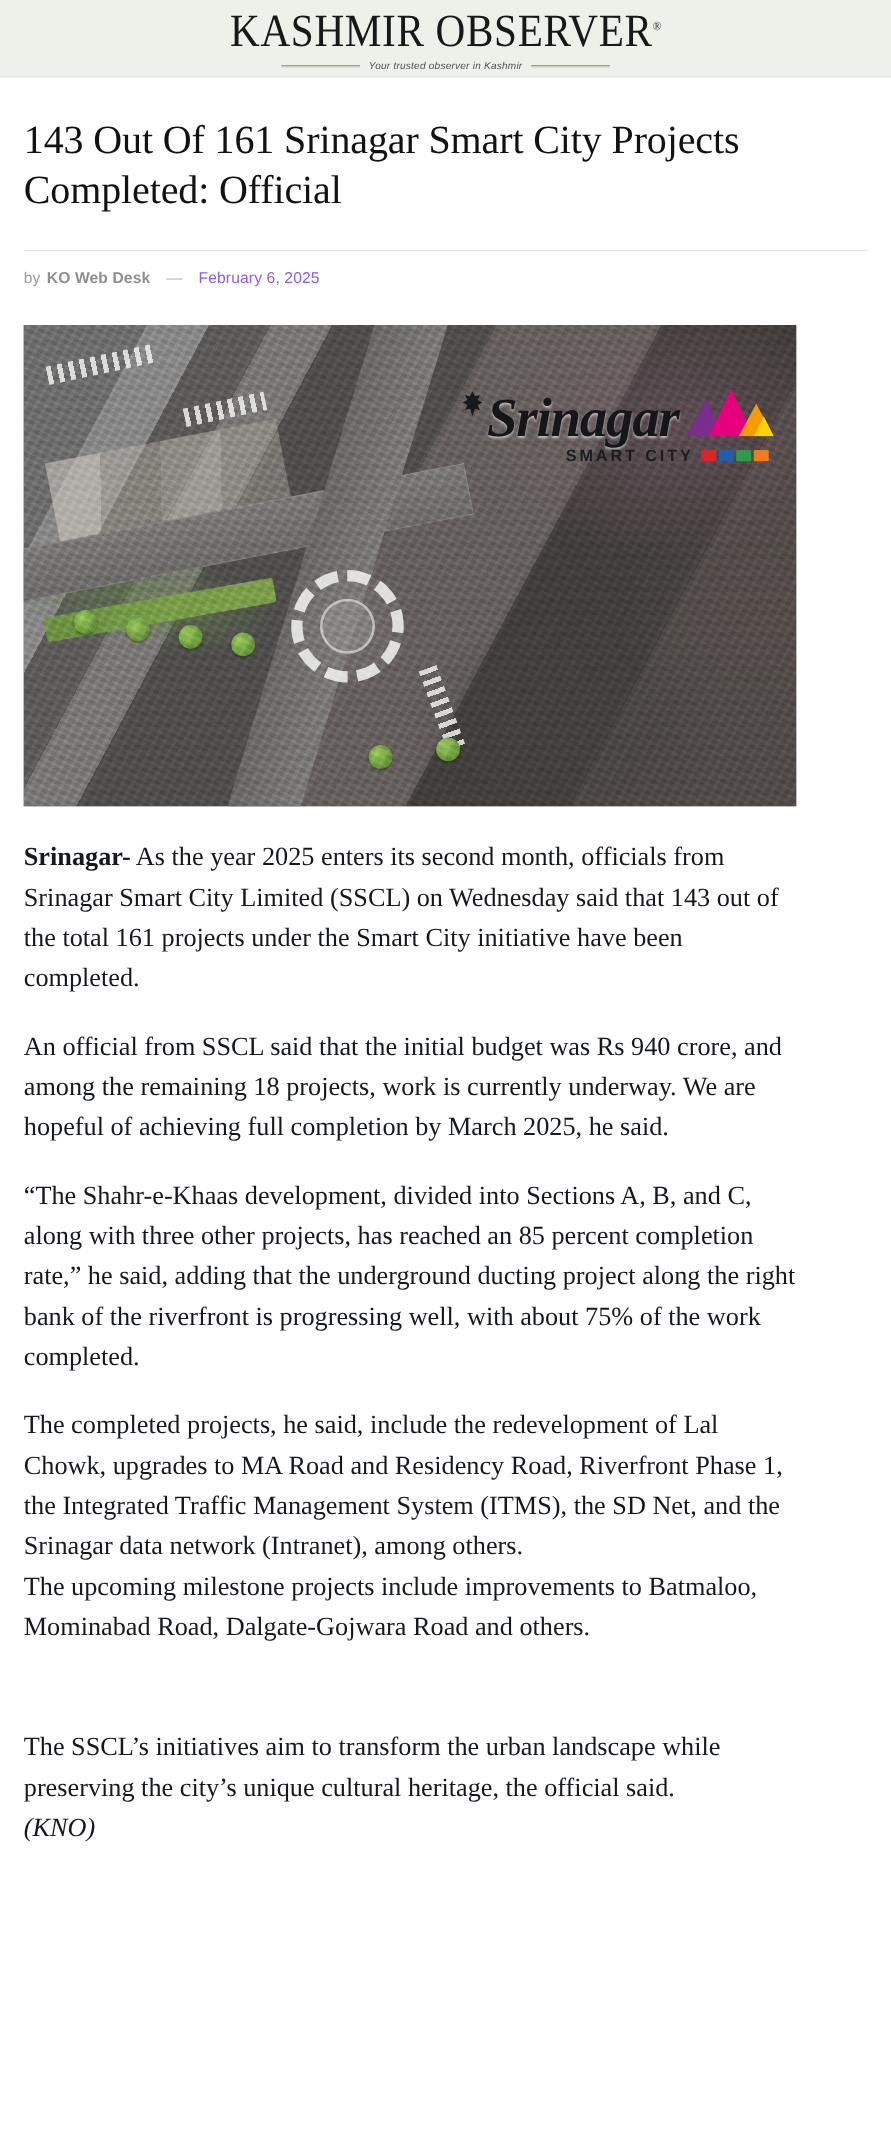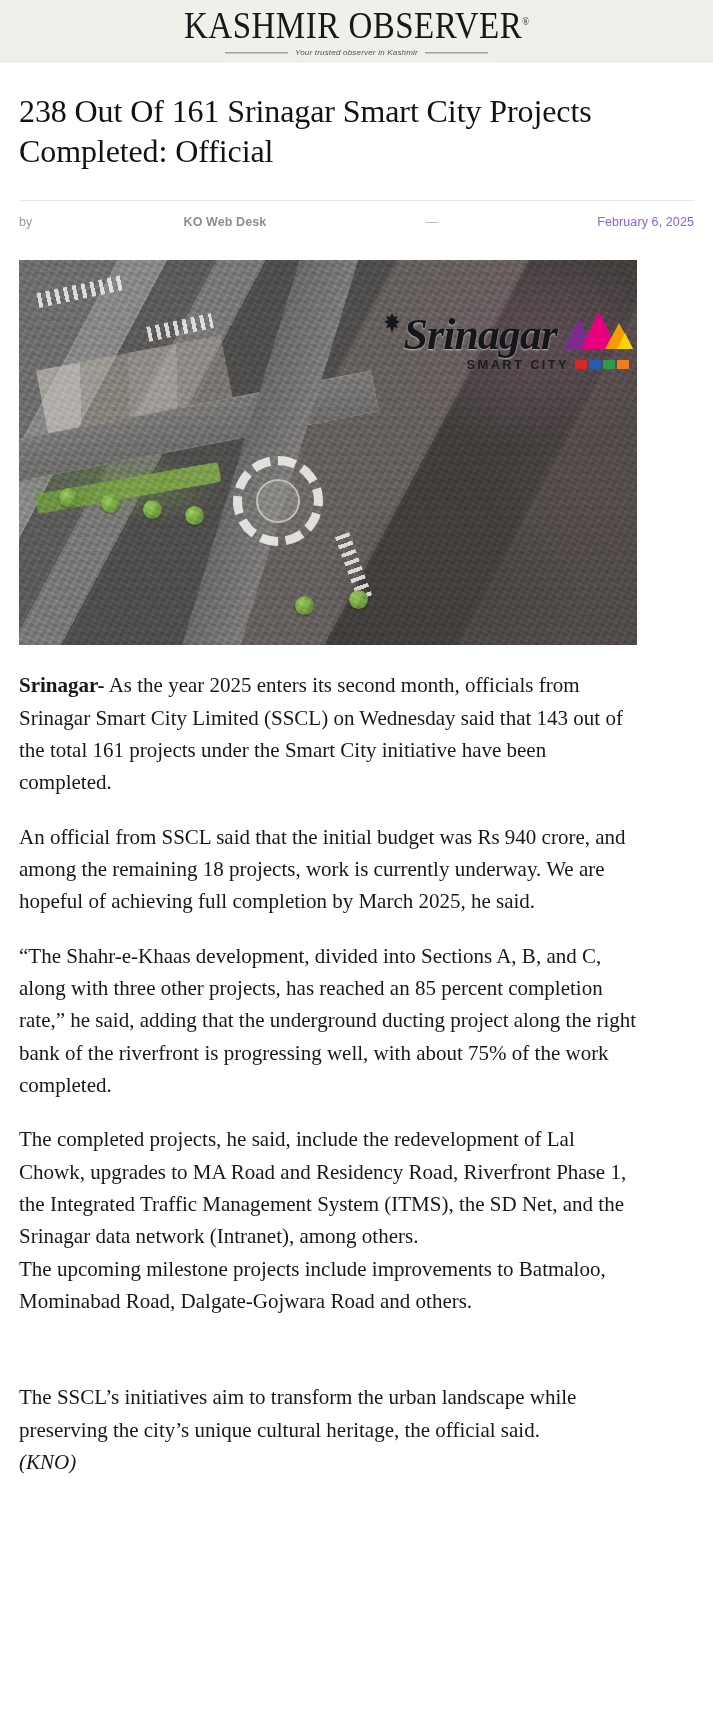--- a/index.html
+++ b/index.html
@@ -82,21 +82,20 @@
   }
   .byline {
     font-family: "Liberation Sans", sans-serif;
     font-size: 12.5px;
     color: #9a9a9a;
     margin-top: 14px;
     display: flex;
     align-items: baseline;
     gap: 5px;
     letter-spacing: 0.1px;
-    justify-content: space-between;
   }
   .byline .author {
     font-weight: 700;
     color: #8e8e8e;
   }
   .byline .dash {
     margin: 0 8px;
     color: #b4b4b4;
   }
   .byline .date { color: #8b5cf6; }
@@ -204,21 +203,21 @@
   }
   .hero-logo {
     position: absolute;
     right: 0; top: 20px;
     width: 210px;
     height: 120px;
     display: flex;
     flex-direction: column;
     align-items: flex-end;
     justify-content: center;
-    padding-right: 2px;
+    padding-right: 16px;
   }
   .logo-row1 {
     display: flex;
     align-items: flex-end;
     gap: 4px;
   }
   .logo-srinagar {
     font-family: "Liberation Serif", "DejaVu Serif", serif;
     font-size: 44px;
     font-weight: 700;
@@ -270,21 +269,21 @@
   </div>
   <div class="tagline-wrap">
     <span class="tagline-rule"></span>
     <span class="tagline">Your trusted observer in Kashmir</span>
     <span class="tagline-rule"></span>
   </div>
 </header>
 
 <main class="article">
 
-  <h1 class="headline">238 Out Of 161 Srinagar Smart City Projects Completed: Official</h1>
+  <h1 class="headline">143 Out Of 161 Srinagar Smart City Projects Completed: Official</h1>
 
   <hr class="byline-rule">
 
   <div class="byline">
     <span>by</span>
     <span class="author">KO Web Desk</span>
     <span class="dash">—</span>
     <span class="date">February 6, 2025</span>
   </div>
 

